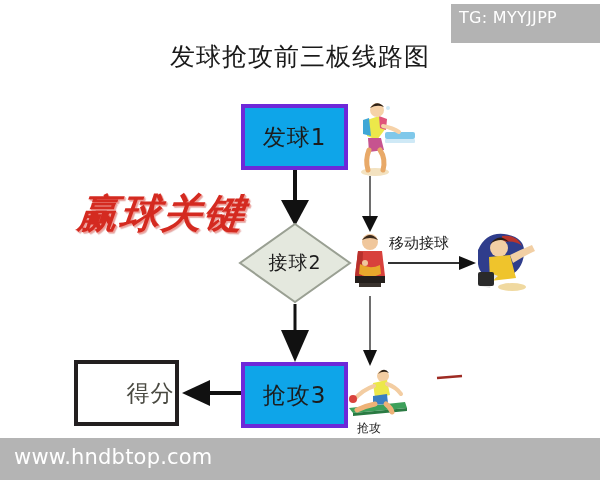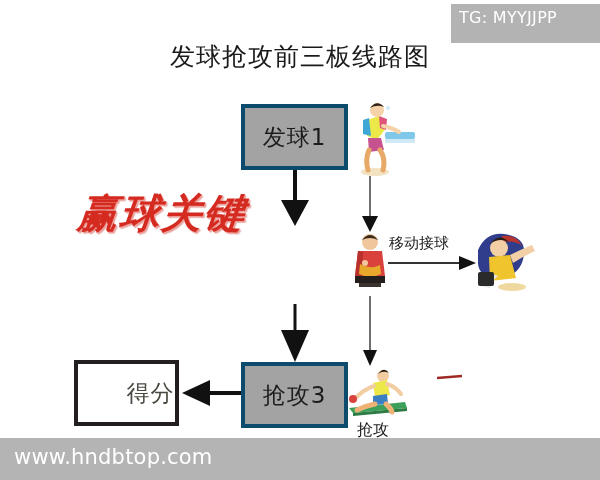--- a/index.html
+++ b/index.html
@@ -51,22 +51,22 @@
     position: absolute;
     box-sizing: border-box;
     display: flex;
     align-items: center;
     justify-content: center;
     font-size: 23px;
     color: #1c1c1c;
     letter-spacing: 1px;
   }
   .node-orange {
-    background: #a3a3a3;
-    border: 4px solid #0c4a6e;
+    background: #0ea5e9;
+    border: 4px solid #6d28d9;
   }
   .node-white {
     background: #ffffff;
     border: 4px solid #231f20;
     color: #4a4a42;
   }
 
   #node-serve   { left: 241px; top: 104px; width: 107px; height: 66px; }
   #node-attack  { left: 241px; top: 362px; width: 107px; height: 66px; }
   #node-score   { left: 74px;  top: 360px; width: 105px; height: 66px; padding-left: 48px; }
@@ -121,21 +121,21 @@
   }
 
   
   .annotation {
     position: absolute;
     font-size: 15px;
     color: #1c1c1c;
     white-space: nowrap;
   }
   #label-move-receive { left: 389px; top: 234px; }
-  #label-attack-fig   { left: 357px; top: 420px; font-size: 16px; }
+  #label-attack-fig   { left: 357px; top: 420px; font-size: 12px; }
   #label-figure-no {
     position: absolute;
     left: 414px;
     top: 367px;
     font-size: 22px;
     color: #9e2b23;
     letter-spacing: 1px;
     white-space: nowrap;
   }
 
@@ -207,20 +207,26 @@
       <line x1="437" y1="378" x2="462" y2="376" stroke="#9e2b23" stroke-width="2.5"></line>
     </g>
   </svg>
 
   <div id="tag-badge">TG: MYYJJPP</div>
 
   <div id="page-title">发球抢攻前三板线路图</div>
 
   <div id="node-serve" class="node-box node-orange">发球1</div>
 
+  <div id="node-receive">
+    <svg class="diamond-shape" viewBox="0 0 114 82" xmlns="http://www.w3.org/2000/svg">
+      <polygon points="57,2 112,41 57,80 2,41" fill="#e4e8de" stroke="#9aa093" stroke-width="2"></polygon>
+    </svg>
+    <div class="diamond-label">接球2</div>
+  </div>
 
   <div id="node-attack" class="node-box node-orange">抢攻3</div>
 
   <div id="node-score" class="node-box node-white">得分</div>
 
   <div id="calligraphy-key">赢球关键</div>
 
   <div id="label-move-receive" class="annotation">移动接球</div>
 
   <div id="label-attack-fig" class="annotation">抢攻</div>

